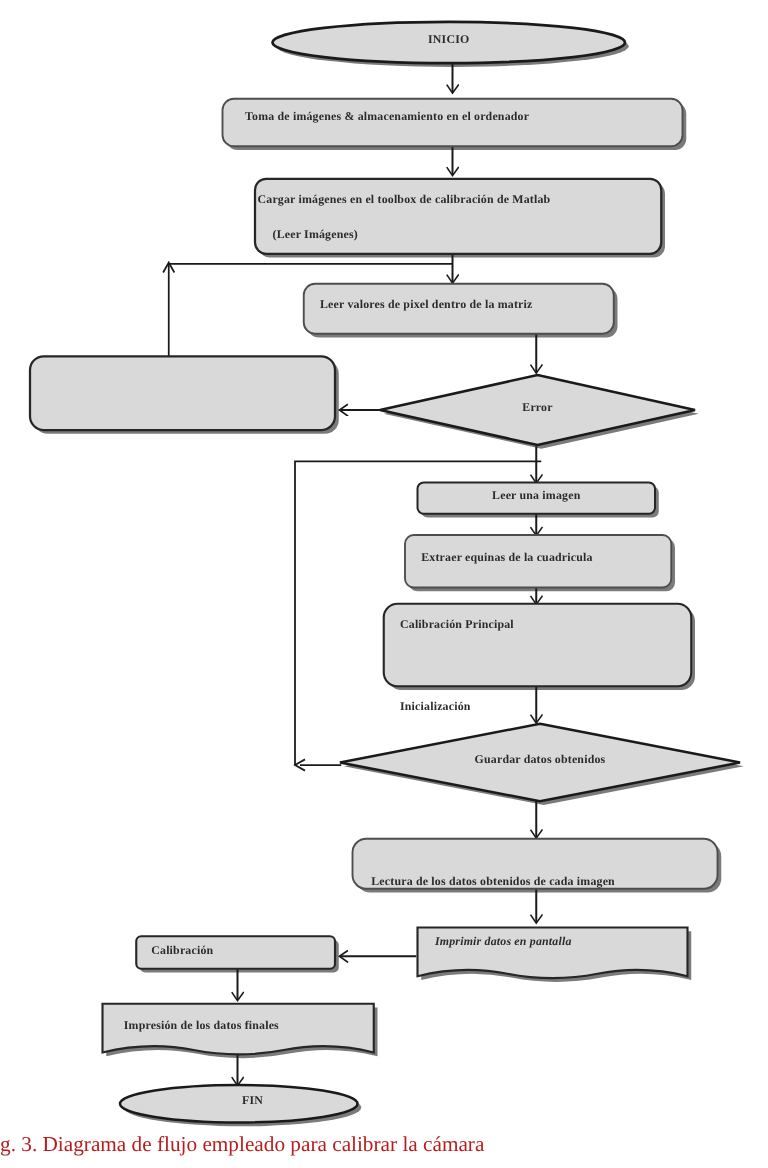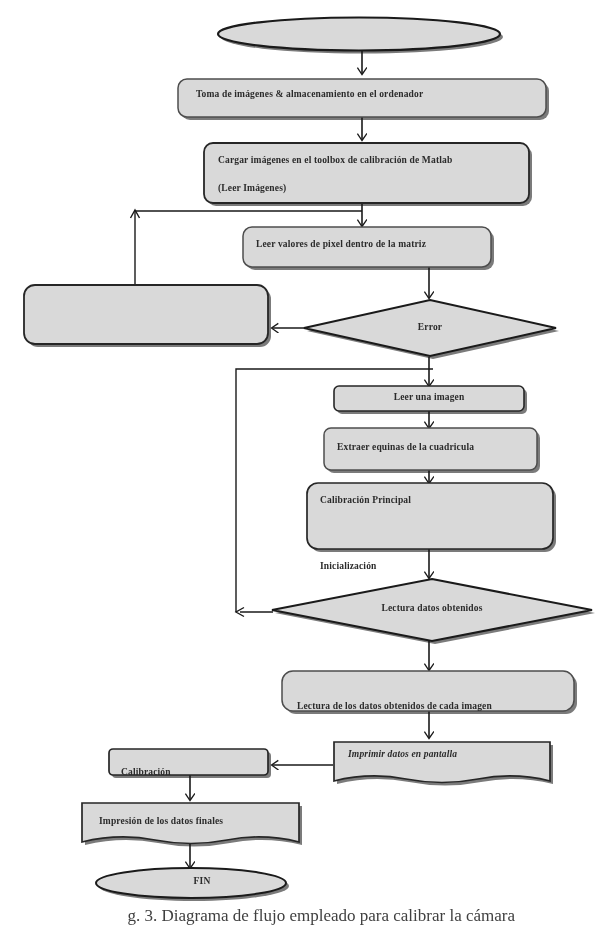--- a/index.html
+++ b/index.html
@@ -43,24 +43,24 @@
     line-height: 1.55;
   }
   .node-label.center {
     text-align: center;
   }
   .caption {
     position: absolute;
     left: 0;
     top: 906px;
     width: 515px;
-    text-align: right;
+    text-align: left;
     font-family: "Liberation Serif", "DejaVu Serif", serif;
     font-size: 17px;
-    color: #404040;
+    color: #b91c1c;
     white-space: nowrap;
     overflow: hidden;
   }
 </style>
 </head>
 <body>
 
 <div id="diagram-root">
 
   <svg class="flow" viewBox="0 0 614 934">
@@ -156,45 +156,46 @@
       <path d="M334 742 L550 742 L550 781 Q514 772 478 779 Q442 786 406 779 Q370 772 334 781 Z" fill="#d9d9d9" stroke="#262626" stroke-width="1.7"></path>
 
       <rect x="109" y="749" width="159" height="26" rx="4" ry="4" fill="#d9d9d9" stroke="#262626" stroke-width="1.7"></rect>
 
       <path d="M82 803 L299 803 L299 842 Q263 833 227 840 Q191 847 155 840 Q119 833 82 842 Z" fill="#d9d9d9" stroke="#262626" stroke-width="1.7"></path>
 
       <ellipse cx="191" cy="883" rx="95" ry="15" fill="#d9d9d9" stroke="#1a1a1a" stroke-width="2"></ellipse>
     </g>
   </svg>
 
+  <div class="node-label center" style="left:219px; top:28px; width:280px;">INICIO</div>
 
   <div class="node-label" style="left:196px; top:90px;">Toma de imágenes &amp; almacenamiento en el ordenador</div>
 
-  <div class="node-label" style="left:218px; top:156px;">Cargar imágenes en el toolbox de calibración de  Matlab</div>
+  <div class="node-label" style="left:206px; top:156px;">Cargar imágenes en el toolbox de calibración de  Matlab</div>
   <div class="node-label" style="left:218px; top:184px;">(Leer Imágenes)</div>
 
   <div class="node-label" style="left:256px; top:240px;">Leer valores de pixel dentro de la matriz</div>
 
 
   <div class="node-label center" style="left:330px; top:323px; width:200px;">Error</div>
 
   <div class="node-label center" style="left:339px; top:393px; width:180px;">Leer una imagen</div>
 
   <div class="node-label" style="left:337px; top:443px;">Extraer equinas de la cuadricula</div>
 
   <div class="node-label" style="left:320px; top:496px;">Calibración Principal</div>
   <div class="node-label" style="left:320px; top:525px;margin-top:37px;">Inicialización</div>
 
-  <div class="node-label center" style="left:332px; top:604px; width:200px;">Lectura datos obtenidos</div>
+  <div class="node-label center" style="left:332px; top:604px; width:200px;">Guardar datos obtenidos</div>
 
   <div class="node-label" style="left:297px; top:702px;">Lectura de los datos obtenidos de cada imagen</div>
 
   <div class="node-label" style="left:348px; top:750px;font-style:italic;">Imprimir datos en pantalla</div>
 
-  <div class="node-label" style="left:121px; top:757px;margin-top:11px;">Calibración</div>
+  <div class="node-label" style="left:121px; top:757px;">Calibración</div>
 
   <div class="node-label" style="left:99px; top:817px;">Impresión de los  datos finales</div>
 
   <div class="node-label center" style="left:96px; top:877px; width:212px;">FIN</div>
 
   <div class="caption">g. 3.  Diagrama de flujo empleado para calibrar la cámara</div>
 
 </div>
 
 </body></html>

